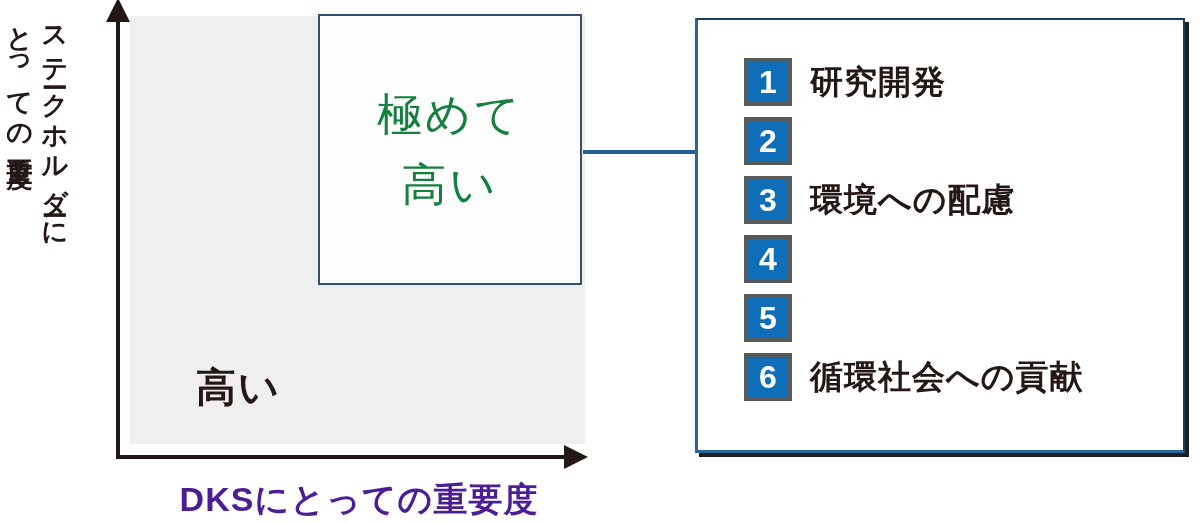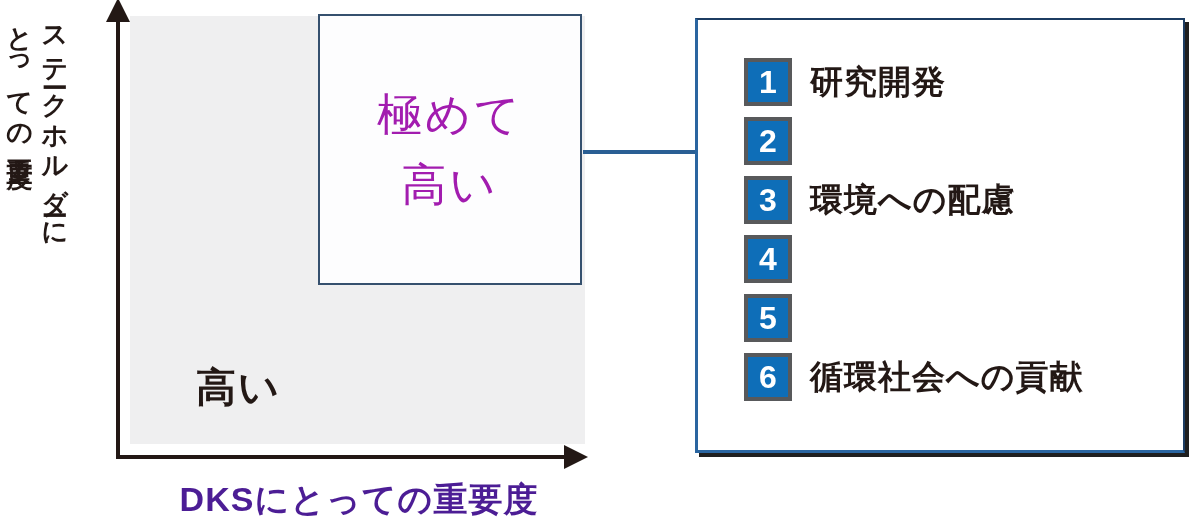--- a/index.html
+++ b/index.html
@@ -21,21 +21,21 @@
   .y-axis-label span{display:block;}
   .x-axis-label{position:absolute;left:130px;top:477px;width:458px;text-align:center;
     font-size:34px;font-weight:700;color:#4c1d95;letter-spacing:1px;}
 
   
   .quad-gray{position:absolute;left:130px;top:16px;width:455px;height:428px;background:#efeff0;}
   .label-high{position:absolute;left:196px;top:360px;font-size:40px;font-weight:600;color:#231815;letter-spacing:2px;}
   .box-extreme{position:absolute;left:318px;top:14px;width:264px;height:271px;
     background:#fdfdfe;border:2px solid #35506e;box-sizing:border-box;
     display:flex;align-items:center;justify-content:center;}
-  .box-extreme .txt{font-size:45px;color:#a21caf;text-align:center;line-height:1.55;letter-spacing:3px;}
+  .box-extreme .txt{font-size:45px;color:#15803d;text-align:center;line-height:1.55;letter-spacing:3px;}
 
   
   .connector{position:absolute;left:583px;top:150px;width:112px;height:4px;background:#2a5f94;}
 
   
   .panel{position:absolute;left:695px;top:18px;width:490px;height:435px;box-sizing:border-box;
     background:#ffffff;
     border:2px solid #1c3c62;border-left:3px solid #2a65a0;border-bottom:3px solid #2a65a0;
     box-shadow:4px 4px 0 #1f1f1f;
     display:flex;flex-direction:column;justify-content:flex-start;

